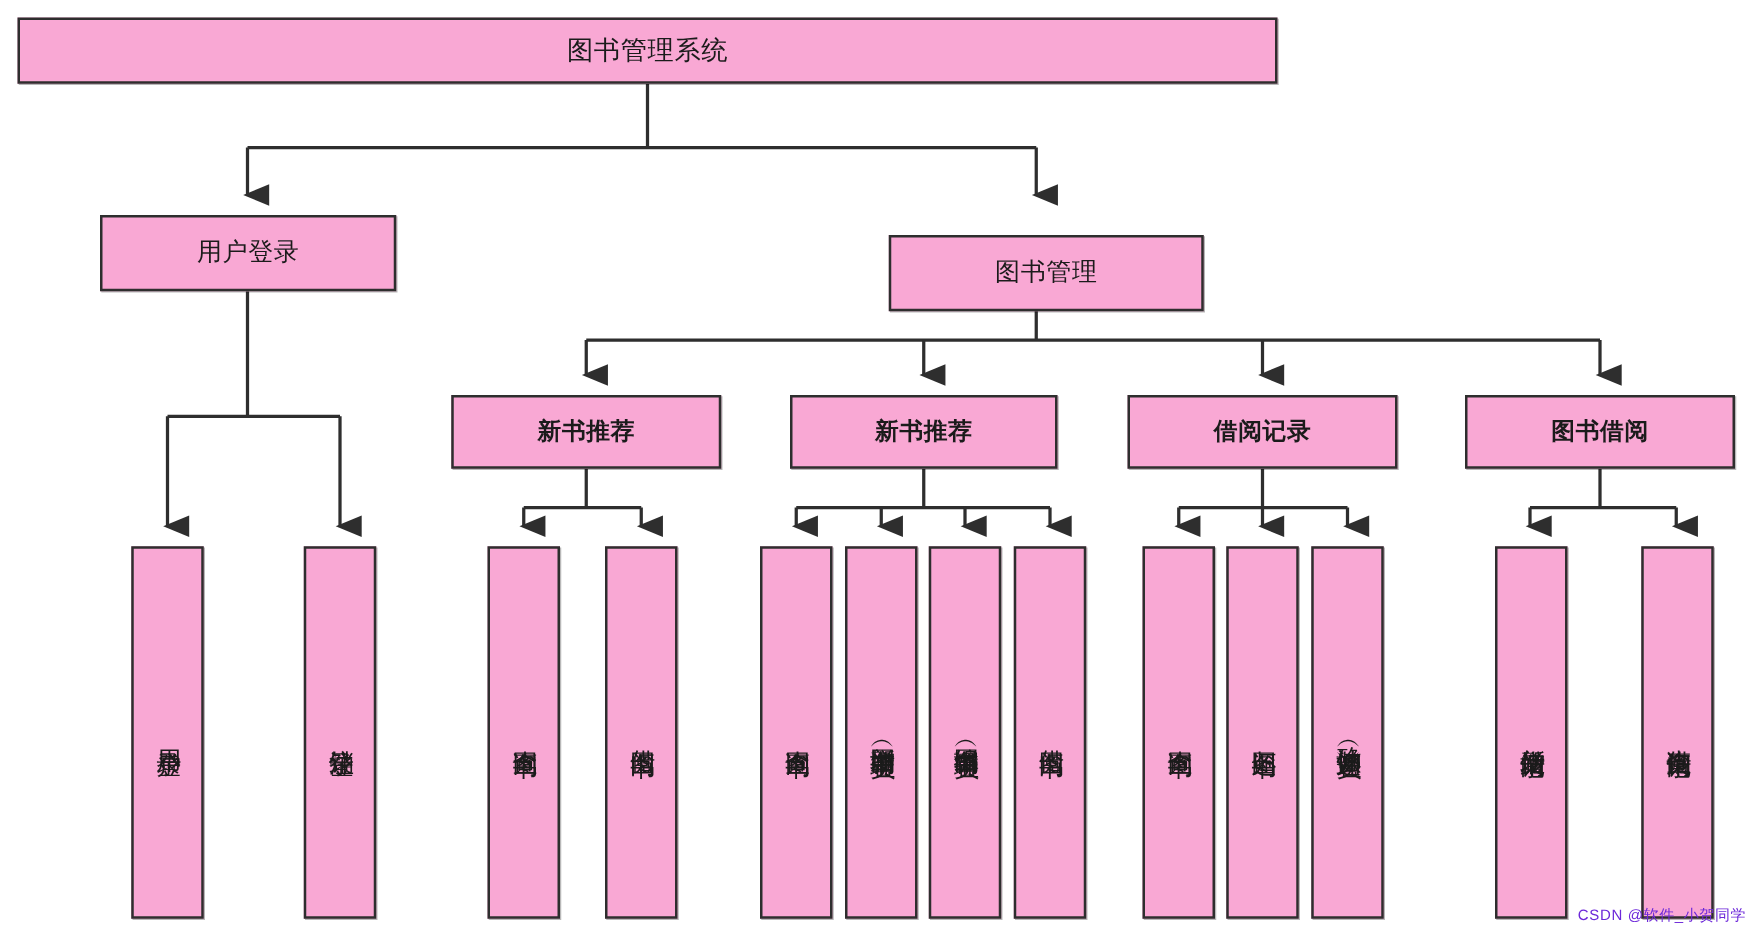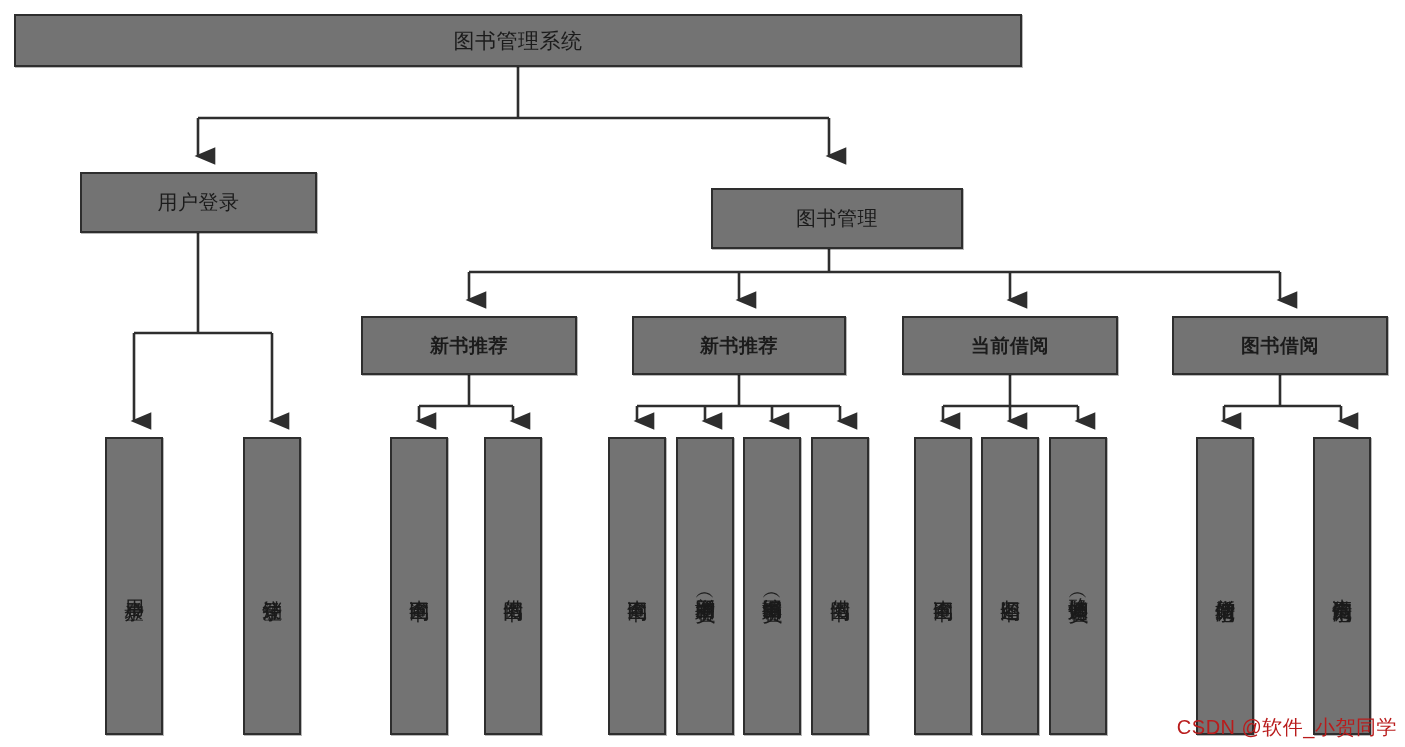--- a/index.html
+++ b/index.html
@@ -21,21 +21,21 @@
   #wires {
     position: absolute;
     left: 0;
     top: 0;
     width: 1405px;
     height: 747px;
   }
   .node {
     position: absolute;
     box-sizing: border-box;
-    background: #737373;
+    background: #f9a8d4;
     border: 2px solid #2e2e2e;
     box-shadow: 1px 1px 0 0 rgba(0,0,0,0.28);
     display: flex;
     align-items: center;
     justify-content: center;
     color: #1b1b1b;
     z-index: 2;
   }
   .node .label {
     display: block;
@@ -54,22 +54,22 @@
     text-orientation: upright;
     font-size: 20px;
     line-height: 1.18;
     letter-spacing: 1px;
     max-height: 285px;
   }
   #watermark {
     position: absolute;
     right: 8px;
     bottom: 6px;
-    font-size: 20px;
-    color: #b91c1c;
+    font-size: 12px;
+    color: #6d28d9;
     letter-spacing: 0.5px;
     z-index: 3;
     white-space: nowrap;
   }
 </style>
 </head>
 <body>
 
 <div id="canvas">
 
@@ -135,21 +135,21 @@
     <span class="label">图书管理</span>
   </div>
 
   <div class="node lvl2" style="left:361px; top:316px; width:216px; height:59px;">
     <span class="label">新书推荐</span>
   </div>
   <div class="node lvl2" style="left:632px; top:316px; width:214px; height:59px;">
     <span class="label">新书推荐</span>
   </div>
   <div class="node lvl2" style="left:902px; top:316px; width:216px; height:59px;">
-    <span class="label">当前借阅</span>
+    <span class="label">借阅记录</span>
   </div>
   <div class="node lvl2" style="left:1172px; top:316px; width:216px; height:59px;">
     <span class="label">图书借阅</span>
   </div>
 
   <div class="node leaf" style="left:105px; top:437px; width:58px; height:298px;">
     <span class="label">用户登录</span>
   </div>
   <div class="node leaf" style="left:243px; top:437px; width:58px; height:298px;">
     <span class="label">注销登录</span>

